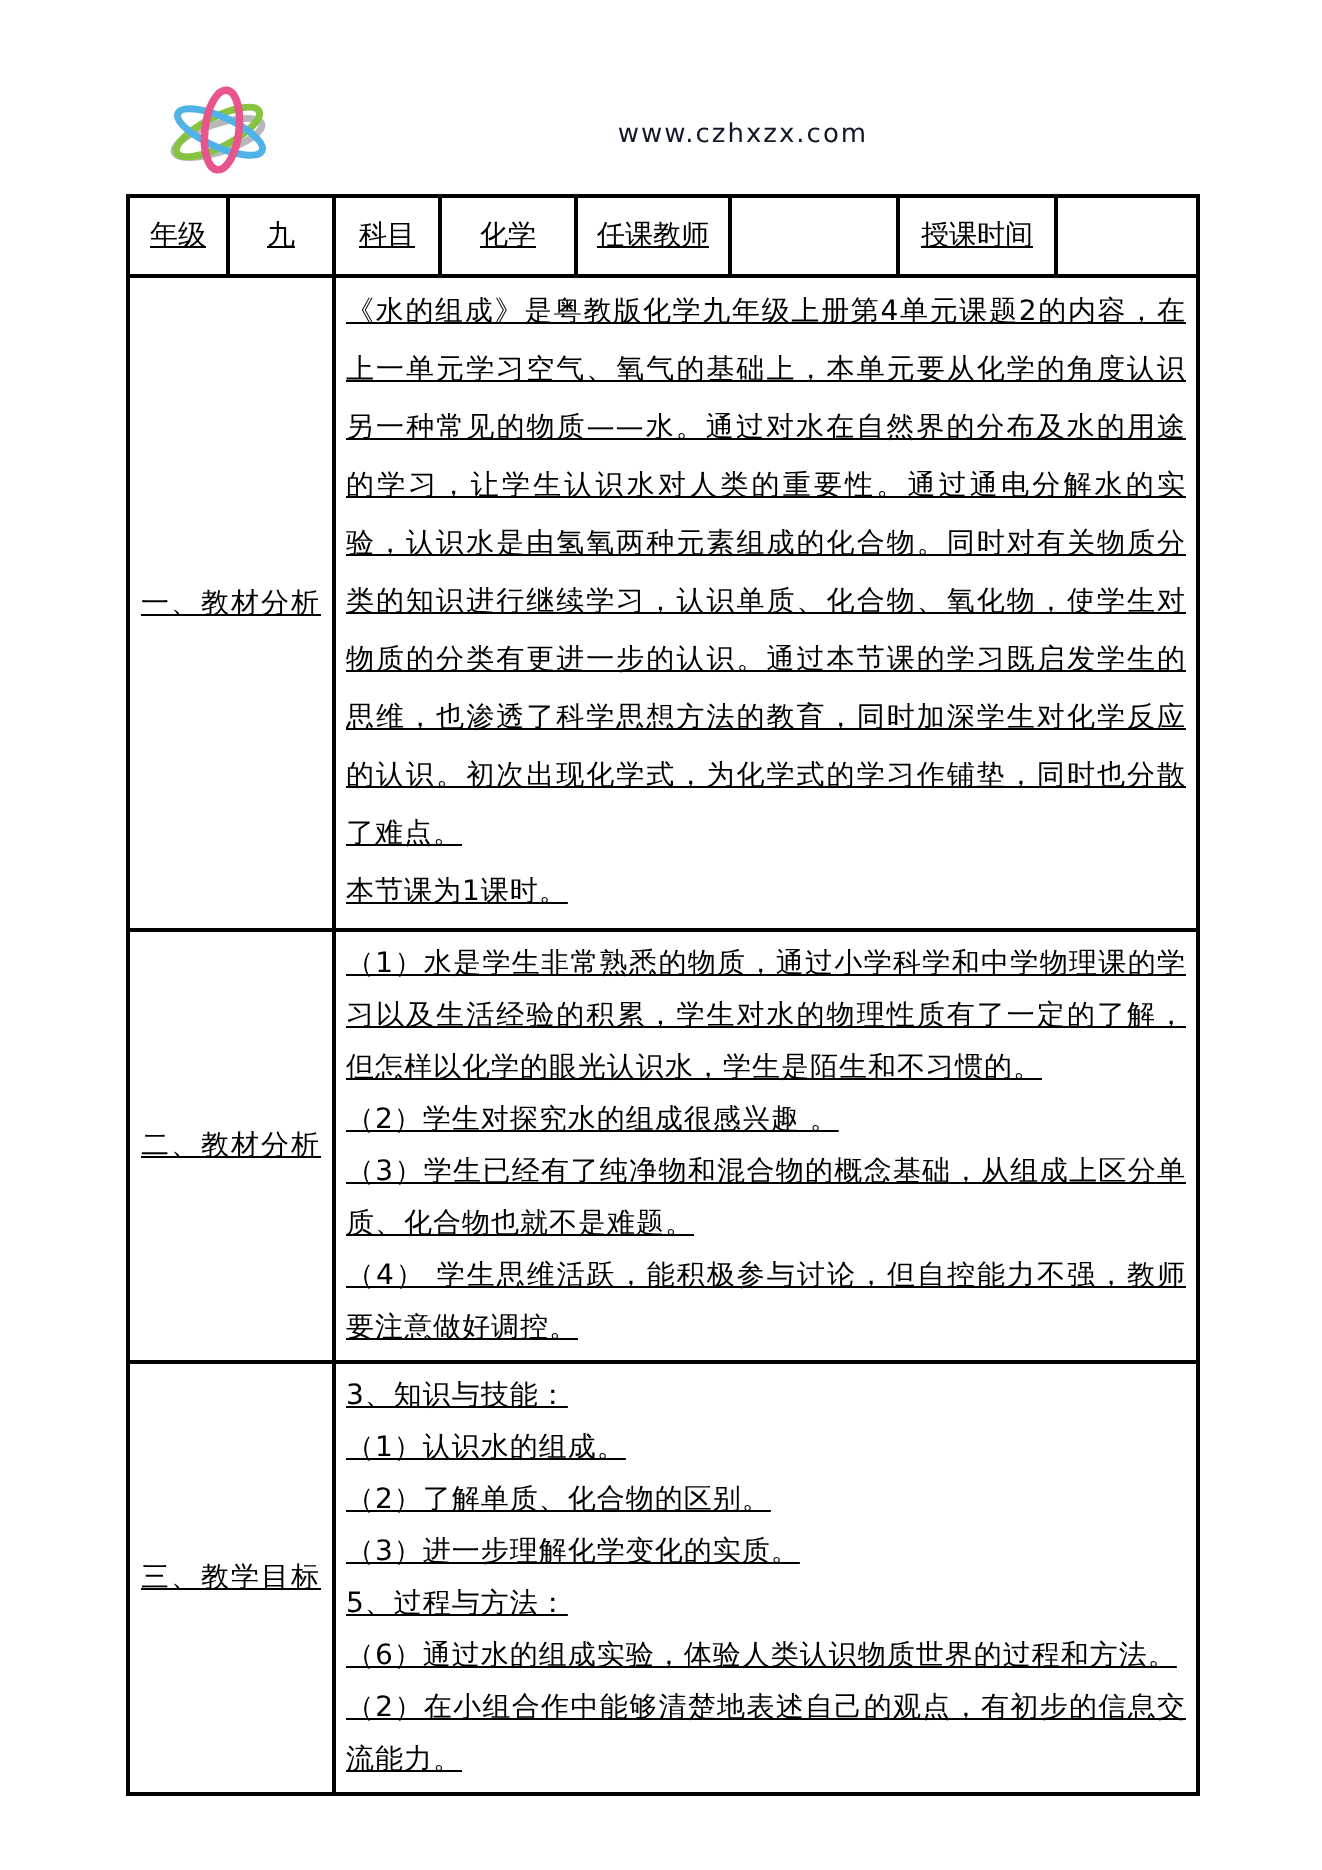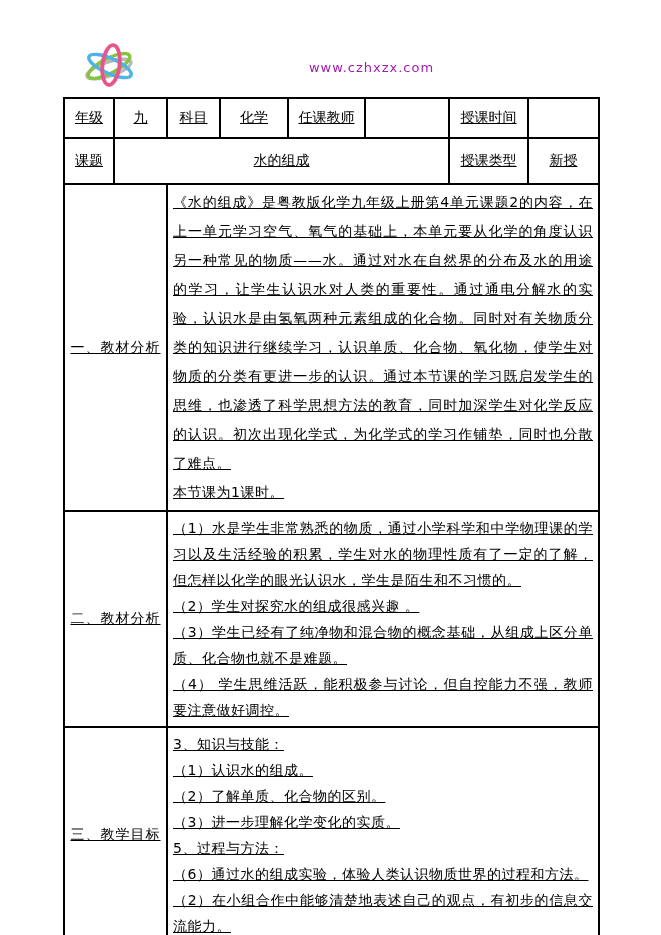--- a/index.html
+++ b/index.html
@@ -25,21 +25,21 @@
   .logo { width: 64px; height: 52px; flex: 0 0 auto; }
   .header-text { flex: 1; text-align: center; }
   .site-title {
     font-size: 18px;
     font-weight: bold;
     color: #cc0000;
     letter-spacing: 1px;
   }
   .site-url {
     font-size: 13px;
-    color: #a21caf;
+    color: #0f172a;
     margin-top: 3px;
     letter-spacing: 1px;
   }
   
   table.lesson {
     border-collapse: collapse;
     table-layout: fixed;
     width: 535px;
     margin: 5px 0 0 63px;
   }
@@ -111,26 +111,20 @@
       <tr class="r1">
         <td class="c">年级</td>
         <td class="c">九</td>
         <td class="c">科目</td>
         <td class="c">化学</td>
         <td class="c">任课教师</td>
         <td class="c"></td>
         <td class="c">授课时间</td>
         <td class="c"></td>
       </tr>
-      <tr class="r2">
-        <td class="c">课题</td>
-        <td class="c" colspan="5">水的组成</td>
-        <td class="c">授课类型</td>
-        <td class="c">新授</td>
-      </tr>
 
       <tr class="r3">
         <td class="section-label" colspan="2">一、教材分析</td>
         <td class="section-body" colspan="6">
           <p>《水的组成》是粤教版化学九年级上册第4单元课题2的内容，在上一单元学习空气、氧气的基础上，本单元要从化学的角度认识另一种常见的物质——水。通过对水在自然界的分布及水的用途的学习，让学生认识水对人类的重要性。通过通电分解水的实验，认识水是由氢氧两种元素组成的化合物。同时对有关物质分类的知识进行继续学习，认识单质、化合物、氧化物，使学生对物质的分类有更进一步的认识。通过本节课的学习既启发学生的思维，也渗透了科学思想方法的教育，同时加深学生对化学反应的认识。初次出现化学式，为化学式的学习作铺垫，同时也分散了难点。</p>
           <p>本节课为1课时。</p>
         </td>
       </tr>
 
       <tr class="r4">

